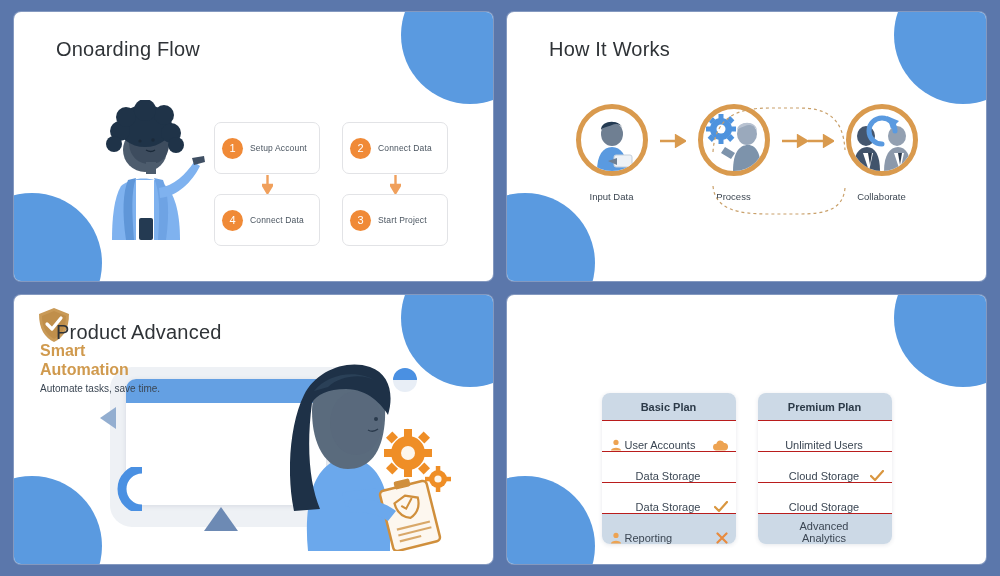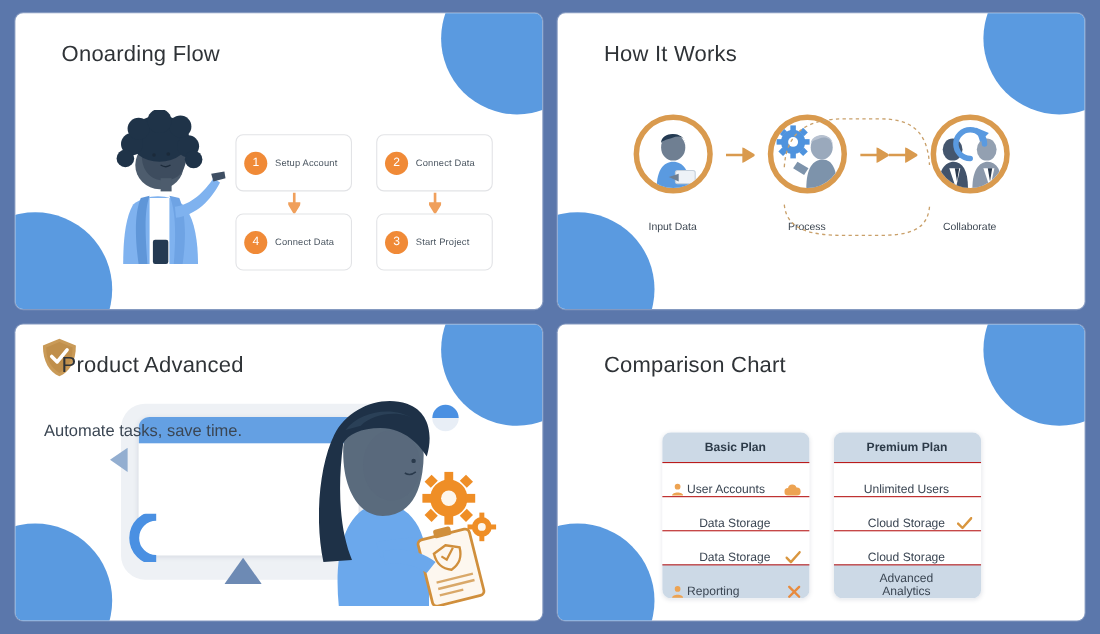--- a/index.html
+++ b/index.html
@@ -80,42 +80,42 @@
          display: flex; justify-content: center; align-items: flex-start; }
   .hiw-step { width: 96px; display: flex; flex-direction: column; align-items: center; }
   .ring {
     width: 72px; height: 72px; border-radius: 50%;
     border: 5px solid #d99a4e;
     background: #fff;
     display: flex; align-items: center; justify-content: center;
     overflow: hidden;
     position: relative;
   }
-  .hiw-label { margin-top: 25px; font-size: 9.5px; color: #3d4752; }
+  .hiw-label { margin-top: 15px; font-size: 9.5px; color: #3d4752; }
   .hiw-arrow { padding-top: 30px; }
 
   
   .pf-wrap { position: absolute; inset: 0; z-index: 3; }
   .pf-card {
     position: absolute; left: 112px; top: 84px;
     width: 200px; height: 126px;
     background: #fff; border-radius: 10px;
     box-shadow: 0 1px 5px rgba(40,60,90,.12);
     overflow: hidden;
   }
   .pf-card-head { height: 24px; background: #64a0e3; }
   .pf-shield { position: absolute; left: 24px; top: 12px; }
   .pf-title {
     position: absolute; left: 26px; top: 46px;
     font-size: 16px; line-height: 19px;
     font-weight: 700; color: #d09a4e;
   }
   .pf-sub {
     position: absolute; left: 26px; top: 88px;
-    font-size: 15px; color: #3b4653;
+    font-size: 10px; color: #3b4653;
   }
   .pf-plate {
     position: absolute; left: 96px; top: 72px;
     width: 250px; height: 160px;
     background: #eef1f5; border-radius: 22px;
   }
 
   
   .cmp {
     position: absolute; left: 0; right: 0; top: 98px;
@@ -336,20 +336,24 @@
       <div class="pf-card">
         <div class="pf-card-head"></div>
       </div>
 
       <svg class="pf-shield" style="z-index:5" width="32" height="36" viewBox="0 0 32 36">
         <path d="M16 1 L31 7 C31 22 25 31 16 35 C7 31 1 22 1 7 Z" fill="#c99a57"></path>
         <path d="M16 4 L28 9 C28 21 23 28 16 32 C9 28 4 21 4 9 Z" fill="#c08f4b"></path>
         <path d="M9 17 L14 22 L23 11" stroke="#ffffff" stroke-width="3.2" fill="none" stroke-linecap="round" stroke-linejoin="round"></path>
       </svg>
 
+      <div class="pf-title" style="z-index:5">
+        <div>Smart</div>
+        <div>Automation</div>
+      </div>
       <div class="pf-sub" style="z-index:5">Automate tasks, save time.</div>
 
       <svg style="position:absolute;left:276px;top:66px;z-index:7" width="165" height="190" viewBox="0 0 165 190">
         <path d="M18 190 C14 150 20 112 44 100 C66 90 90 104 96 134 C101 160 100 176 100 190 Z" fill="#6ba8ec"></path>
         <path d="M22 50 C22 20 46 4 70 10 C92 16 98 40 94 68 C90 96 76 108 58 108 C36 108 22 84 22 50 Z" fill="#5a6b7d"></path>
         <ellipse cx="66" cy="62" rx="26" ry="32" fill="#59697c"></ellipse>
         <path d="M22 42 C16 88 20 124 30 148 L4 150 C-4 112 0 62 14 34 C26 10 56 -2 80 6 C100 13 104 34 98 54 C92 44 78 28 56 28 C38 28 26 34 22 42 Z" fill="#1e3147"></path>
         <path d="M24 30 C38 12 68 8 86 20 C74 12 50 14 38 26 Z" fill="#2a4057"></path>
         <circle cx="86" cy="58" r="2" fill="#2a3a4c"></circle>
         <path d="M88 68 q-5 4 -10 1" stroke="#2a3a4c" stroke-width="1.4" fill="none"></path>
@@ -388,21 +392,20 @@
           <rect x="104" y="176" width="22" height="2.2" fill="#d9a869"></rect>
         </g>
         <path d="M58 140 C74 136 94 140 106 150 L98 160 C86 152 72 150 60 152 Z" fill="#6ba8ec"></path>
       </svg>
     </div>
   </div>
 
   <div class="slide">
     <div class="deco-tr"></div>
     <div class="deco-bl"></div>
-    <div class="slide-title">Comparison Chart</div>
 
     <div class="cmp">
 
       <div class="cmp-col">
         <div class="cmp-head">Basic Plan</div>
 
         <div class="cmp-row">
           <span class="ic-left">
             <svg width="12" height="12" viewBox="0 0 12 12">
                 <circle cx="6" cy="3.4" r="2.6" fill="#eda352"></circle>

